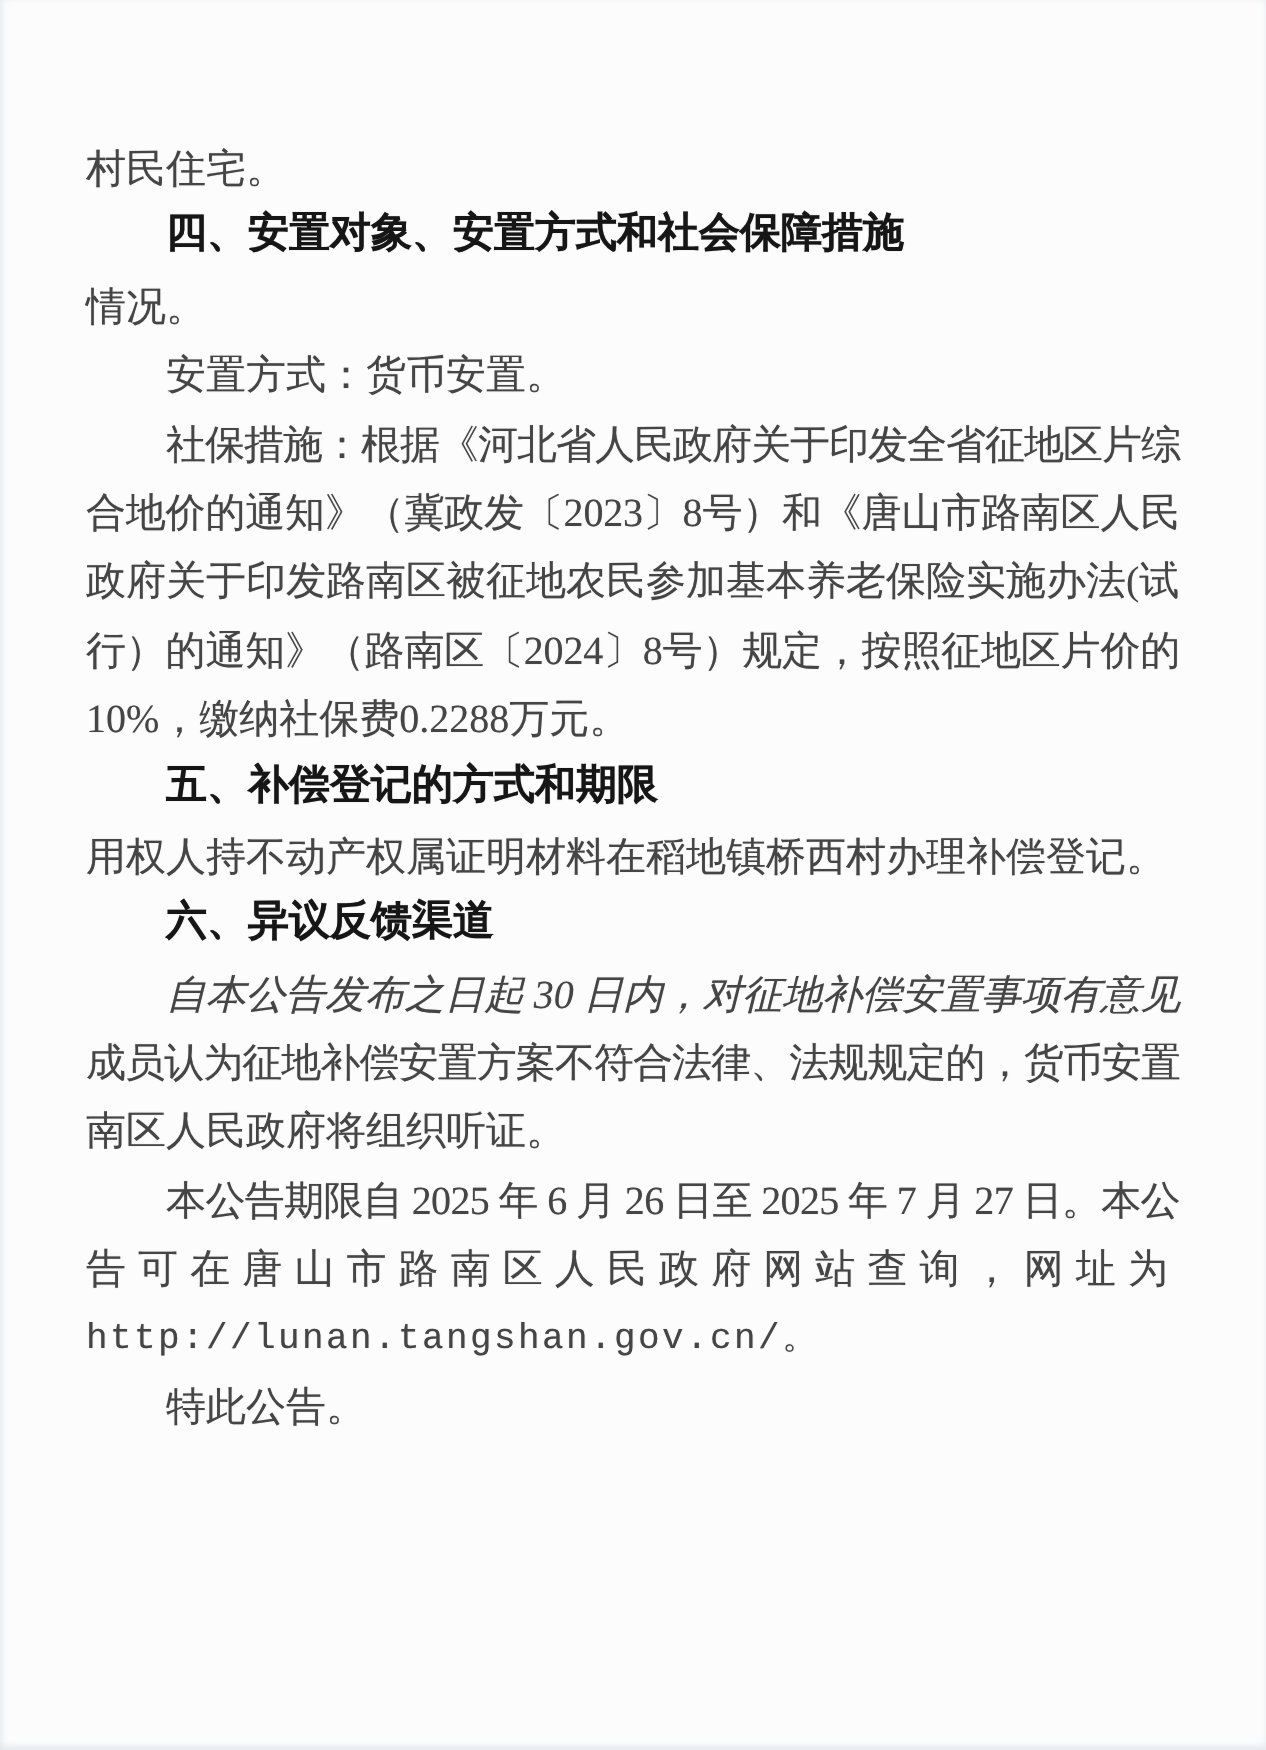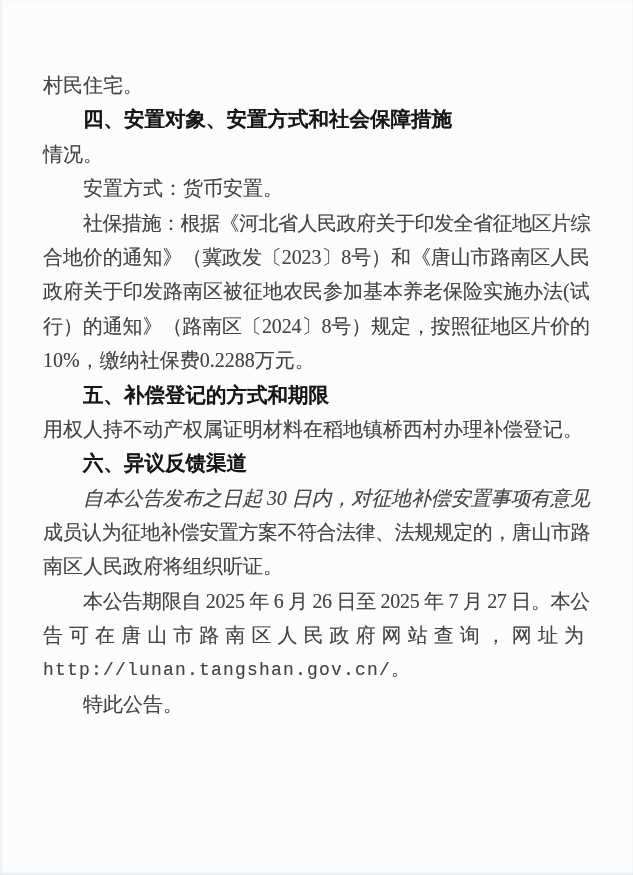--- a/index.html
+++ b/index.html
@@ -39,21 +39,21 @@
   }
   .indent .t {
     margin-left: 40px;
   }
   .body {
     font-family: "Liberation Serif", "DejaVu Serif", serif;
     color: var(--body-color, #454545);
     text-shadow: 0 0 0.5px rgba(70, 70, 70, 0.45);
   }
   .heading {
-    font-family: Liberation Serif, serif;
+    font-family: Liberation Mono, monospace;
     font-weight: 700;
     font-size: 20.5px;
     color: var(--heading-color, #161616);
     text-shadow: 0 0 0.4px rgba(20, 20, 20, 0.5);
   }
   .url .t {
     font-family: "Liberation Mono", "DejaVu Sans Mono", monospace;
     font-size: 18px;
     letter-spacing: 1.2px;
   }
@@ -68,19 +68,19 @@
     <div class="line body indent"><span class="t">安置方式：货币安置。</span></div>
     <div class="line body indent fill"><span class="t" style="letter-spacing: -0.5px;">社保措施：根据《河北省人民政府关于印发全省征地区片综</span></div>
     <div class="line body fill"><span class="t" style="letter-spacing: -0.1px;">合地价的通知》（冀政发〔2023〕8号）和《唐山市路南区人民</span></div>
     <div class="line body fill"><span class="t" style="letter-spacing: 0px;">政府关于印发路南区被征地农民参加基本养老保险实施办法(试</span></div>
     <div class="line body fill"><span class="t" style="letter-spacing: -0.1px;">行）的通知》（路南区〔2024〕8号）规定，按照征地区片价的</span></div>
     <div class="line body"><span class="t">10%，缴纳社保费0.2288万元。</span></div>
     <div class="line heading indent"><span class="t">五、补偿登记的方式和期限</span></div>
     <div class="line body"><span class="t">用权人持不动产权属证明材料在稻地镇桥西村办理补偿登记。</span></div>
     <div class="line heading indent"><span class="t">六、异议反馈渠道</span></div>
     <div class="line body indent fill"><span class="t" style="letter-spacing: -0.107143px; font-style: italic;">自本公告发布之日起 30 日内，对征地补偿安置事项有意见</span></div>
-    <div class="line body fill"><span class="t" style="letter-spacing: -0.464286px;">成员认为征地补偿安置方案不符合法律、法规规定的，唐山市路</span></div>
+    <div class="line body fill"><span class="t" style="letter-spacing: -0.464286px;">成员认为征地补偿安置方案不符合法律、法规规定的，货币安置</span></div>
     <div class="line body"><span class="t">南区人民政府将组织听证。</span></div>
     <div class="line body indent fill"><span class="t" style="letter-spacing: -0.309524px;">本公告期限自 2025 年 6 月 26 日至 2025 年 7 月 27 日。本公</span></div>
     <div class="line body fill"><span class="t" style="letter-spacing: 6.04762px;">告可在唐山市路南区人民政府网站查询，网址为</span></div>
     <div class="line body url"><span class="t">http://lunan.tangshan.gov.cn/。</span></div>
     <div class="line body indent"><span class="t">特此公告。</span></div>
   </div>
 
 </body></html>

